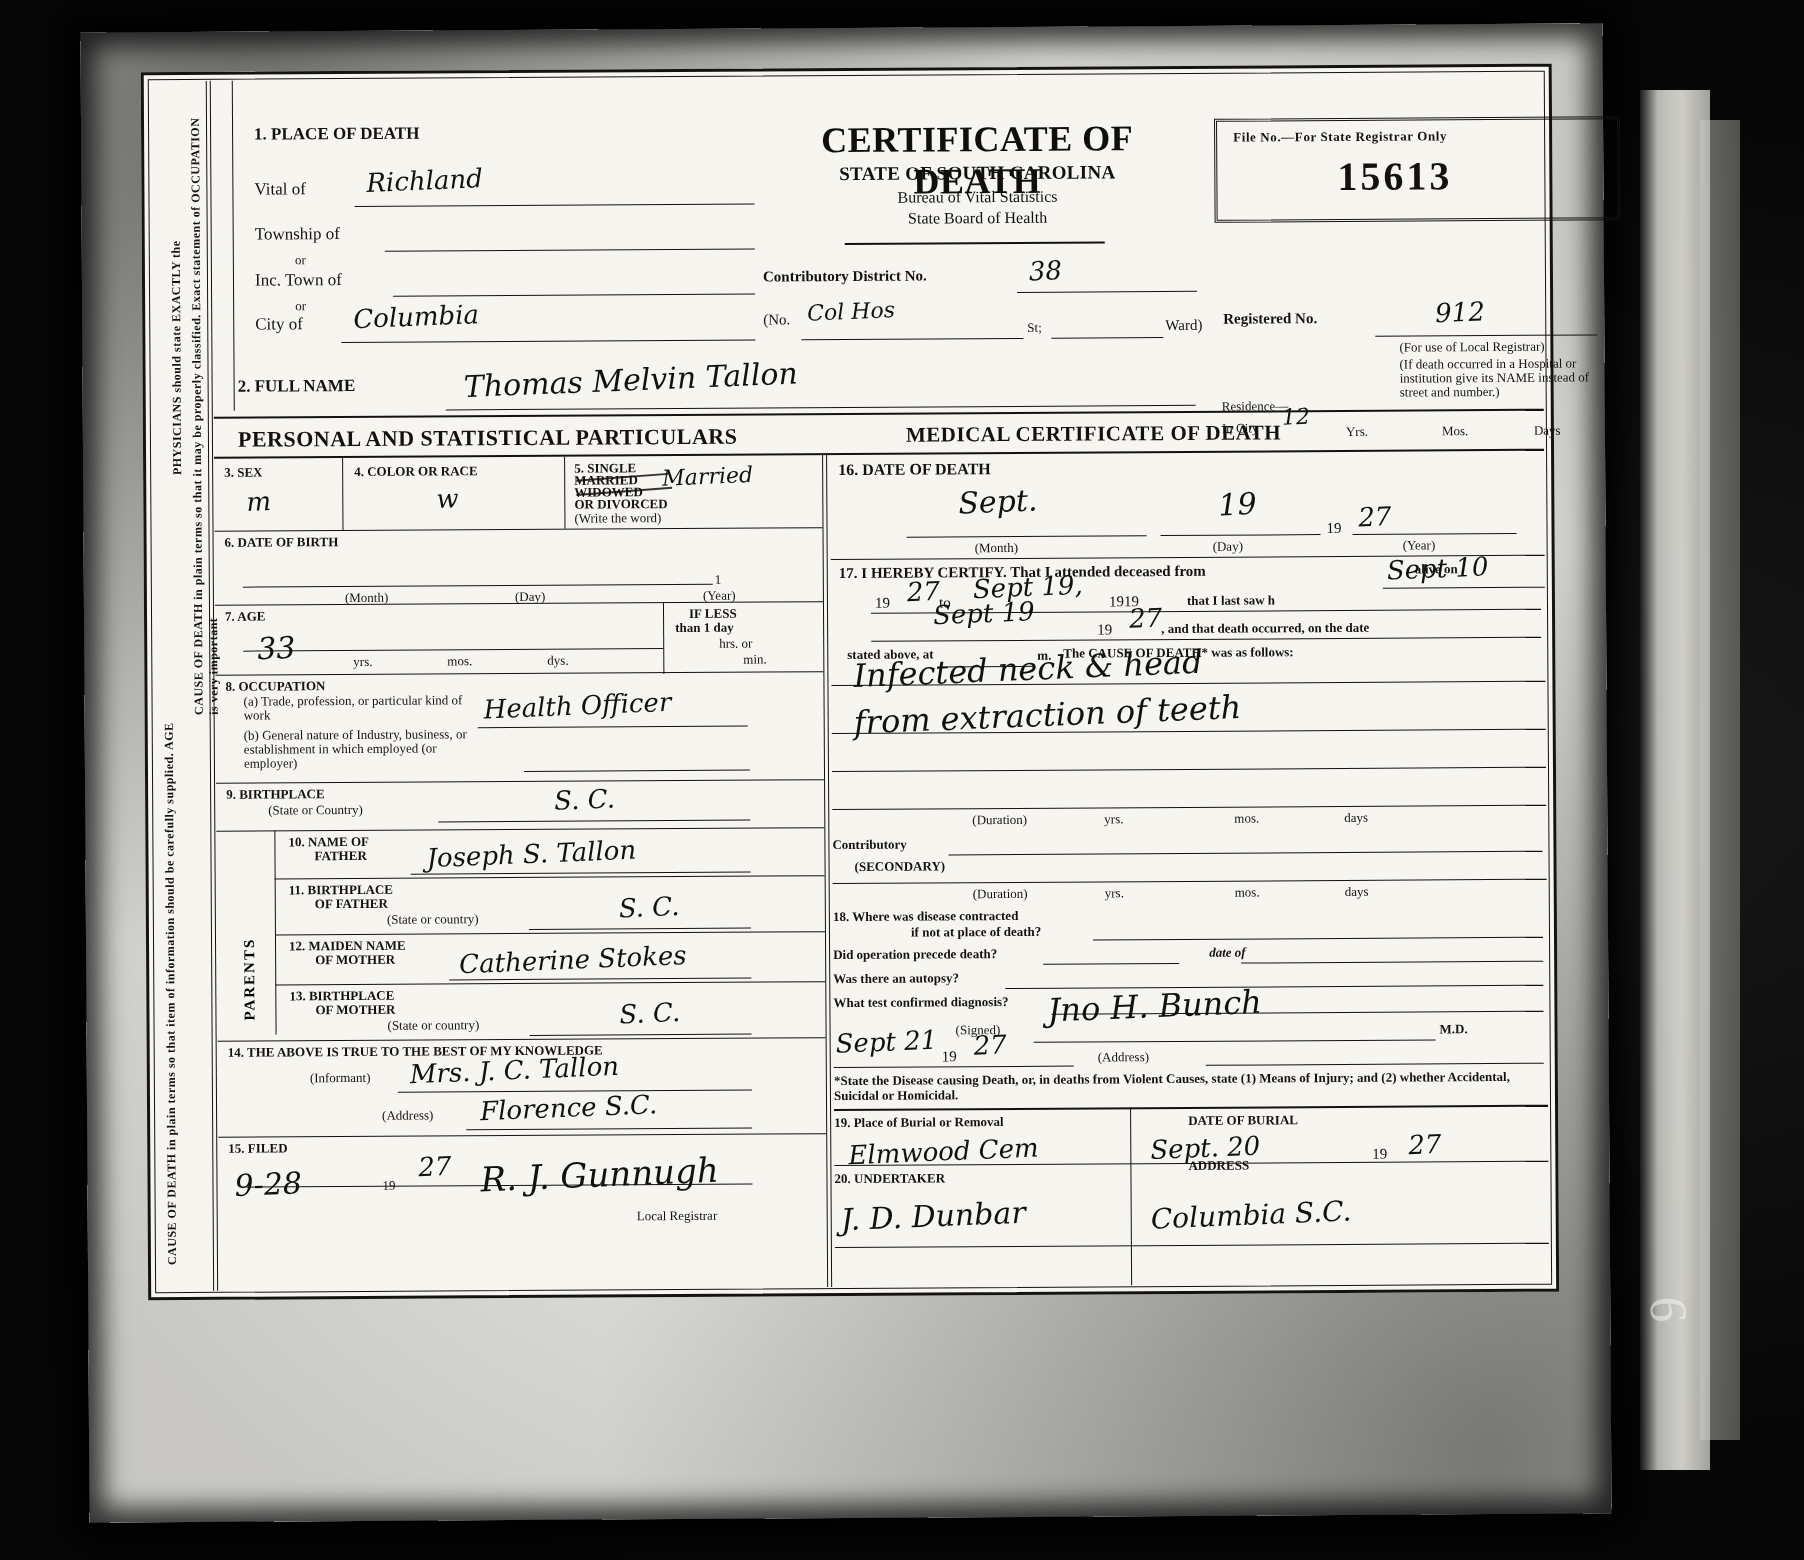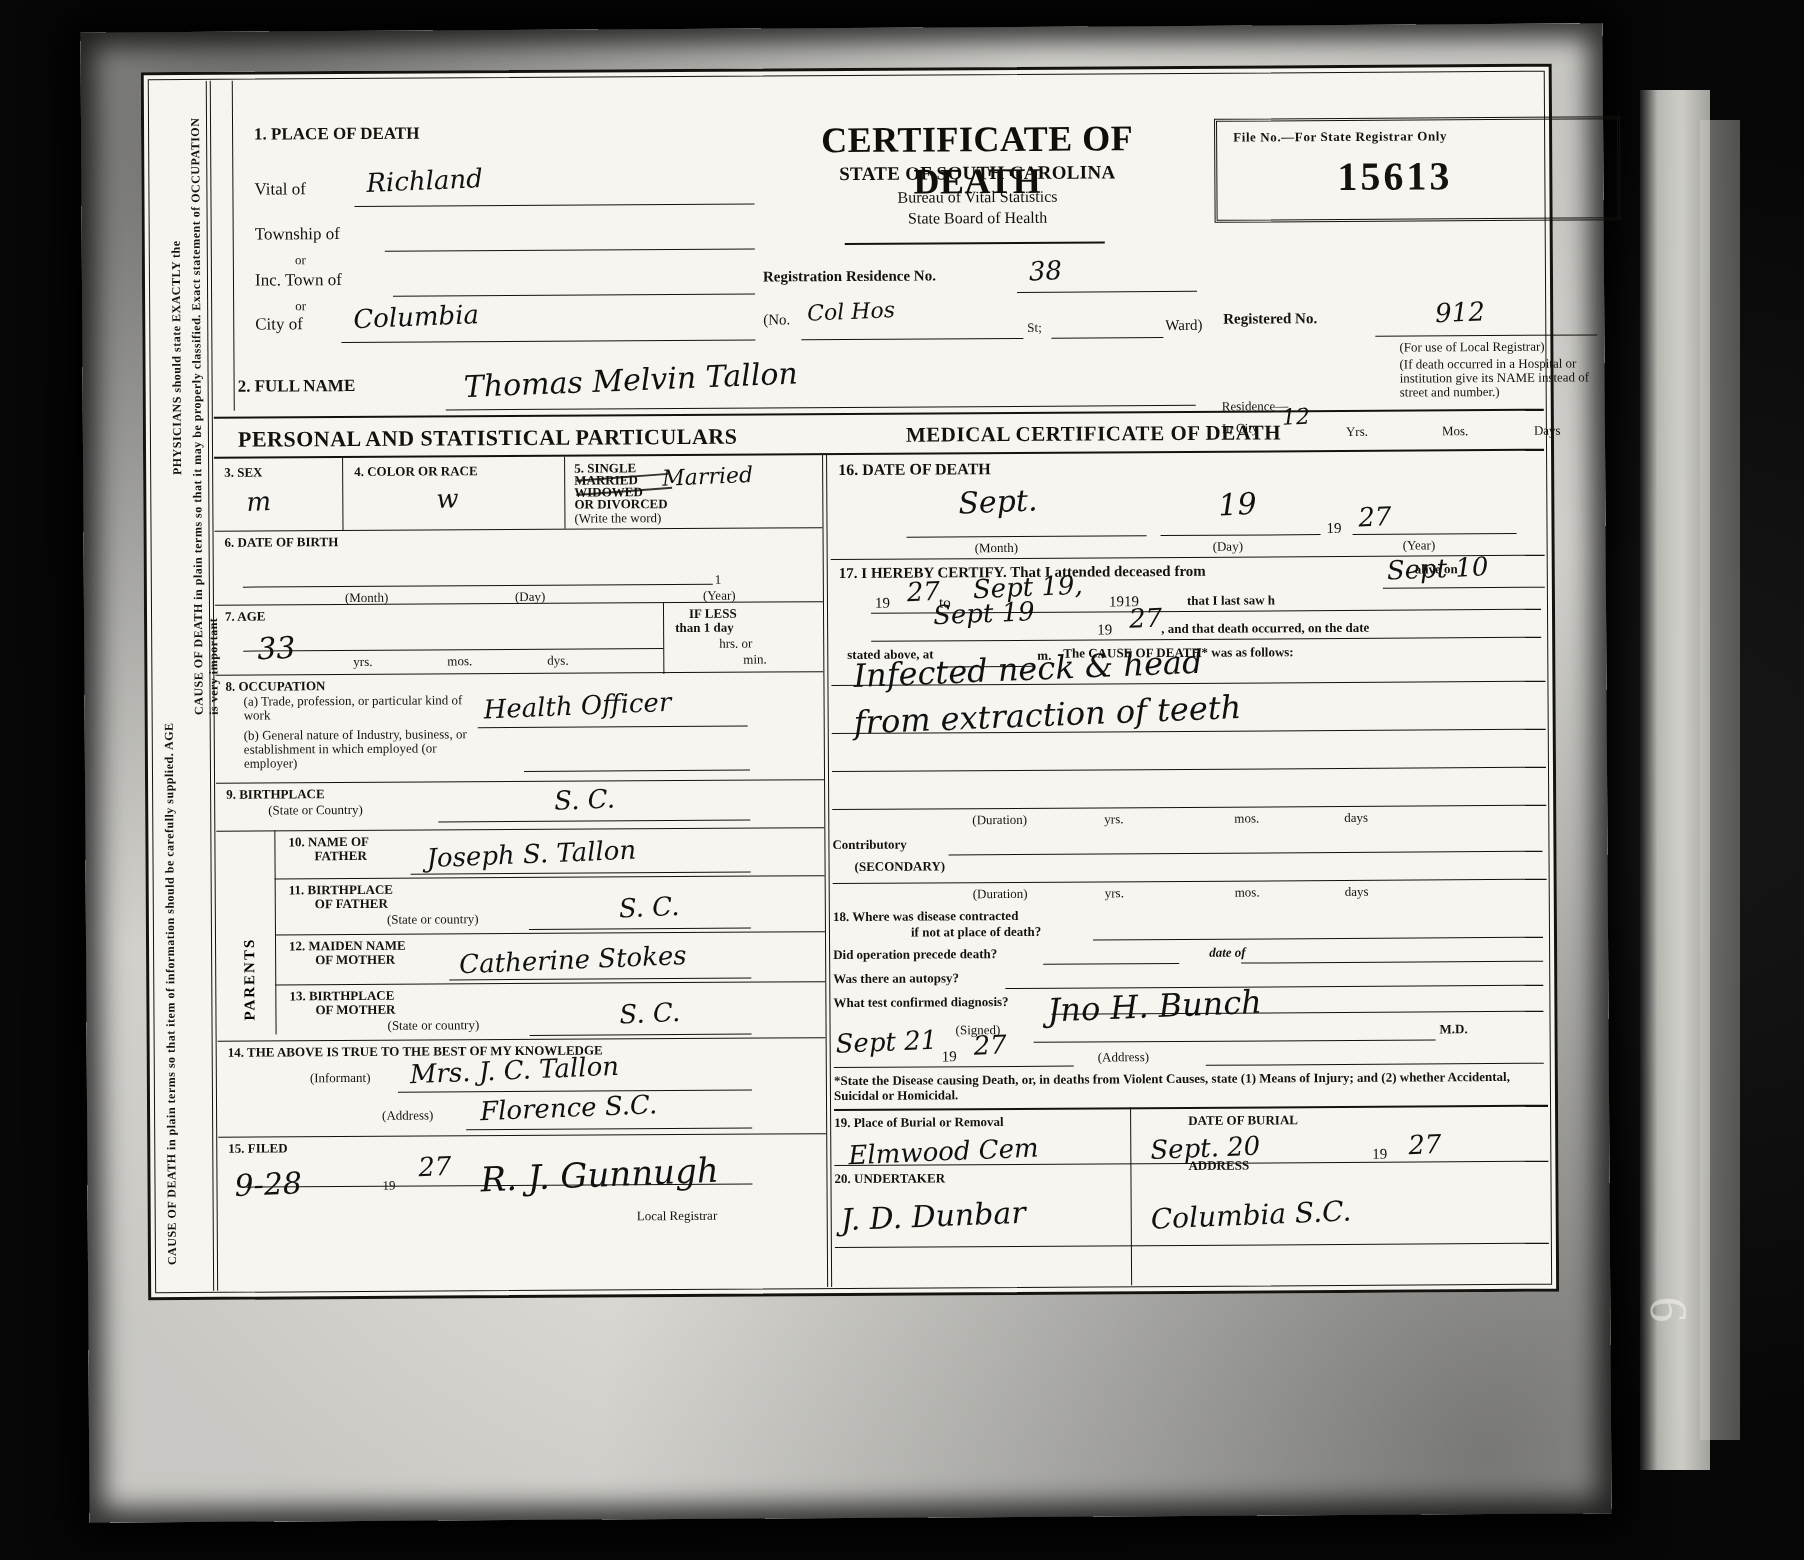--- a/index.html
+++ b/index.html
@@ -92,21 +92,21 @@
       <div class="t lg" style="left:110px;top:240px;">City of</div>
       <div class="rule" style="left:196px;top:268px;width:414px;"></div>
       <div class="hand h2" style="left:208px;top:228px;">Columbia</div>
 
       <div class="title ttl1" style="left:618px;top:48px;width:430px;">CERTIFICATE OF DEATH</div>
       <div class="title ttl2" style="left:618px;top:92px;width:430px;">STATE OF SOUTH CAROLINA</div>
       <div class="title ttl3" style="left:618px;top:118px;width:430px;">Bureau of Vital Statistics</div>
       <div class="title ttl3" style="left:618px;top:139px;width:430px;">State Board of Health</div>
       <div class="rule thick" style="left:700px;top:172px;width:260px;"></div>
 
-      <div class="t md b" style="left:618px;top:197px;">Registration Residence No.</div>
+      <div class="t md b" style="left:618px;top:197px;">Contributory District No.</div>
       <div class="rule" style="left:872px;top:222px;width:180px;"></div>
       <div class="hand h2" style="left:884px;top:186px;">38</div>
 
       <div class="t md" style="left:618px;top:240px;">(No.</div>
       <div class="hand h3" style="left:662px;top:228px;">Col Hos</div>
       <div class="rule" style="left:656px;top:268px;width:222px;"></div>
       <div class="t sm" style="left:882px;top:250px;">St;</div>
       <div class="rule" style="left:906px;top:268px;width:112px;"></div>
       <div class="t md" style="left:1020px;top:248px;">Ward)</div>
 

